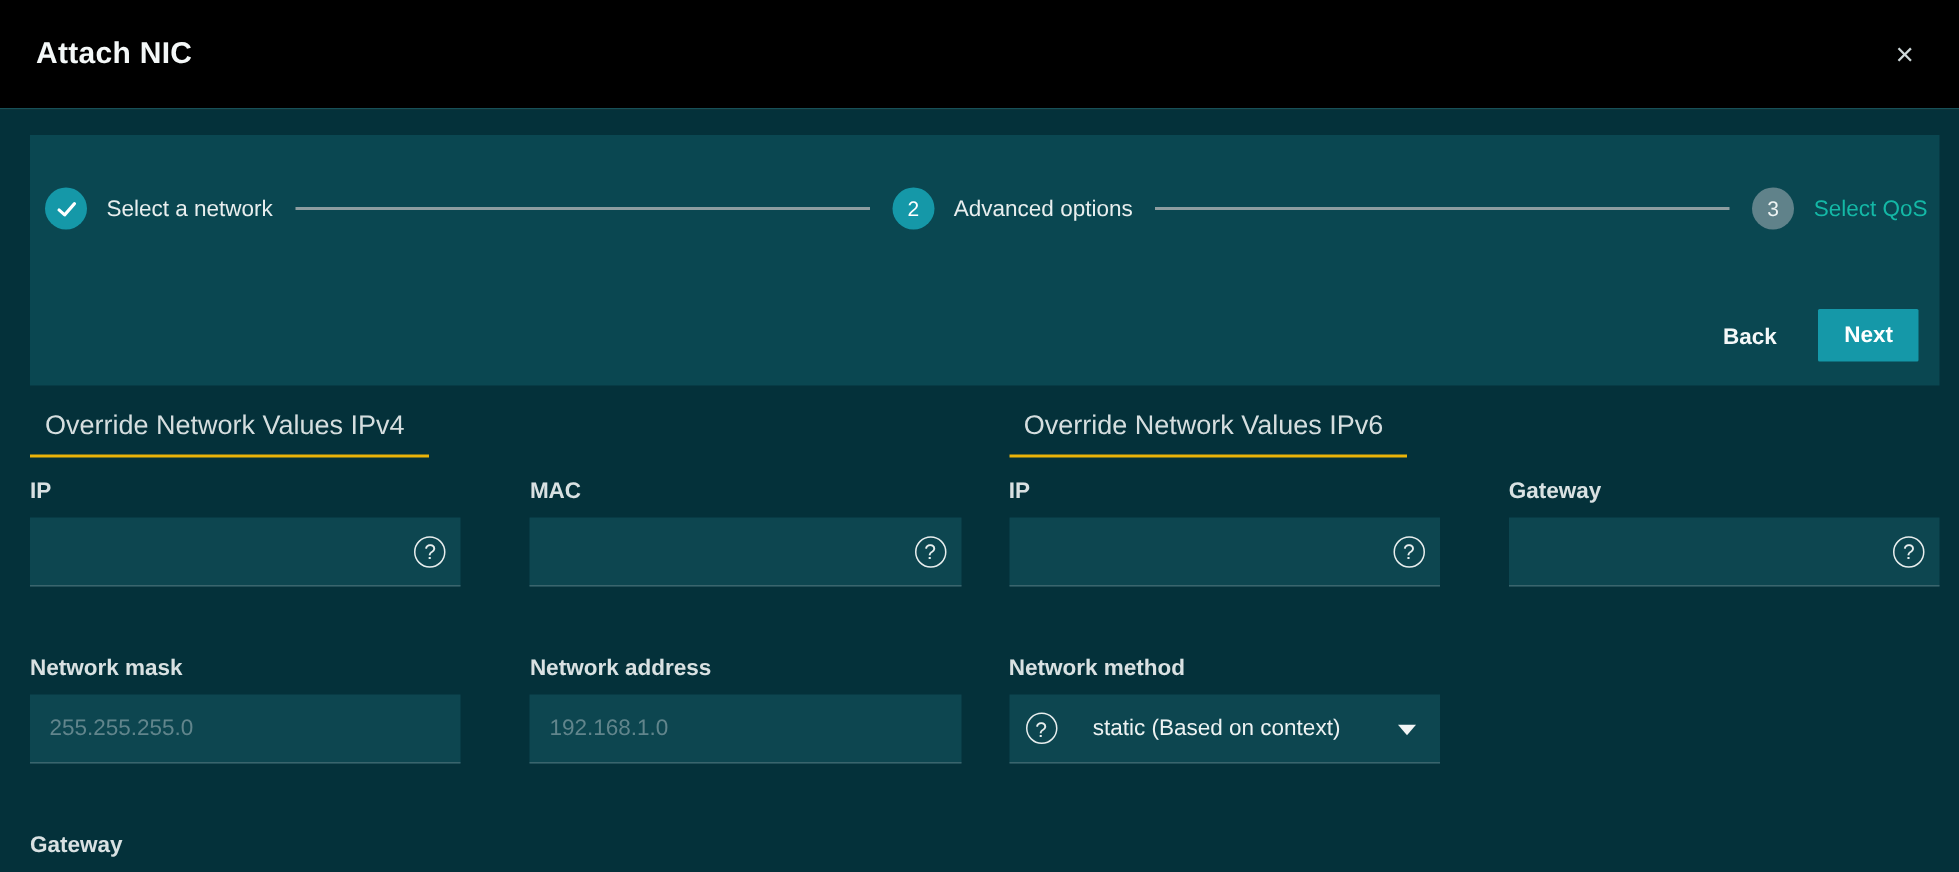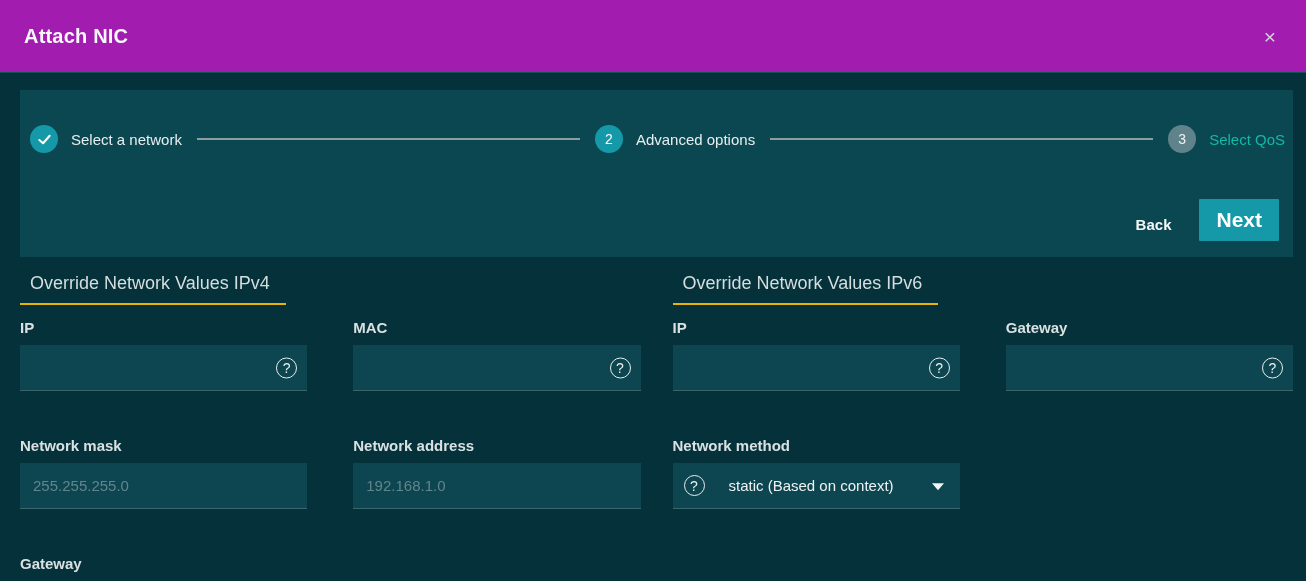--- a/index.html
+++ b/index.html
@@ -8,21 +8,21 @@
     font-family: "Liberation Sans", sans-serif;
     background:#04313a;
     color:#e9efef;
   }
   
   .modal-header {
     height:73px;
     display:flex; align-items:center; justify-content:space-between;
     padding:0 20px 0 24px;
     border-bottom:1px solid #175058;
-    background:#a21caf;
+    background:#000000;
     gap:16px;
   }
   .modal-title { font-size:20px; font-weight:bold; color:#f4f8f8; letter-spacing:.2px; }
   .close-btn {
     background:none; border:none; cursor:pointer;
     color:#cdd7d8; font-size:21px; line-height:1; padding:6px 10px;
     font-family:"Liberation Sans", sans-serif;
   }
   
   .stepper-panel {
@@ -45,21 +45,21 @@
   .step.upcoming .step-label { color:#14b8a6; }
   .connector { flex:1; height:2px; background:#8d9da0; margin:0 15px; }
   .check-svg { width:15px; height:15px; display:block; }
   
   .panel-footer { display:flex; align-items:flex-end; justify-content:flex-end; gap:18px; padding-right:6px; }
   .btn-text {
     background:none; border:none; color:#f4f8f8; font-weight:bold; font-size:15px;
     cursor:pointer; padding:8px 10px; font-family:"Liberation Sans", sans-serif;
   }
   .btn-primary {
-    background:#1598a8; border:none; color:#ffffff; font-weight:bold; font-size:21px;
+    background:#1598a8; border:none; color:#ffffff; font-weight:bold; font-size:15px;
     cursor:pointer; padding:9px 17px; border-radius:1px; font-family:"Liberation Sans", sans-serif;
   }
   
   .form-area { display:flex; gap:32px; padding:0 13px 0 20px; margin-top:13px; }
   .section { flex:1; min-width:0; }
   .section-title {
     display:inline-block;
     font-size:18px; color:#d5dedf;
     padding:3px 16px 9px 10px;
     border-bottom:2px solid #eab308;

